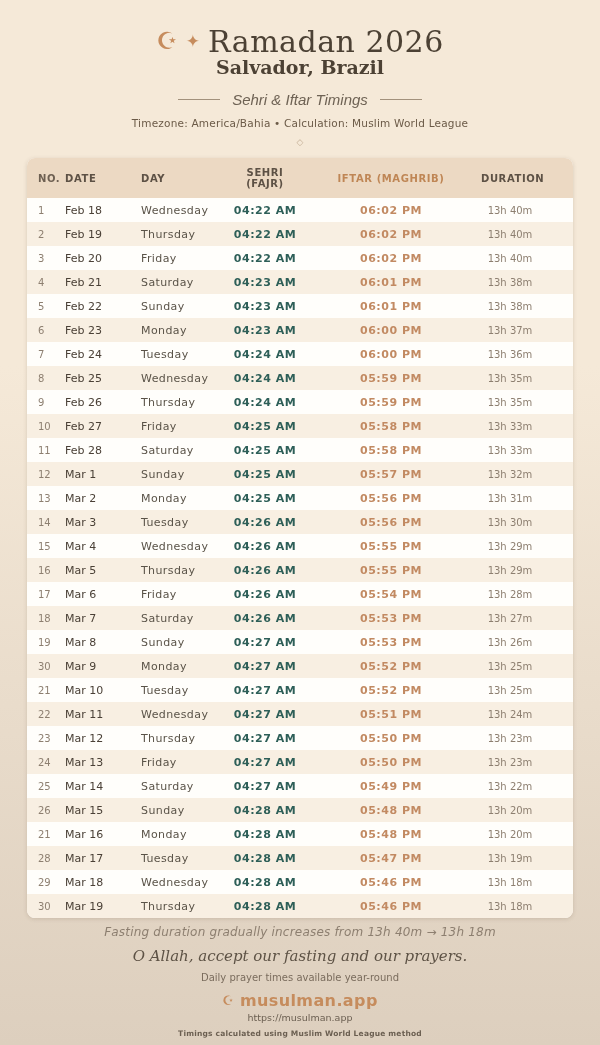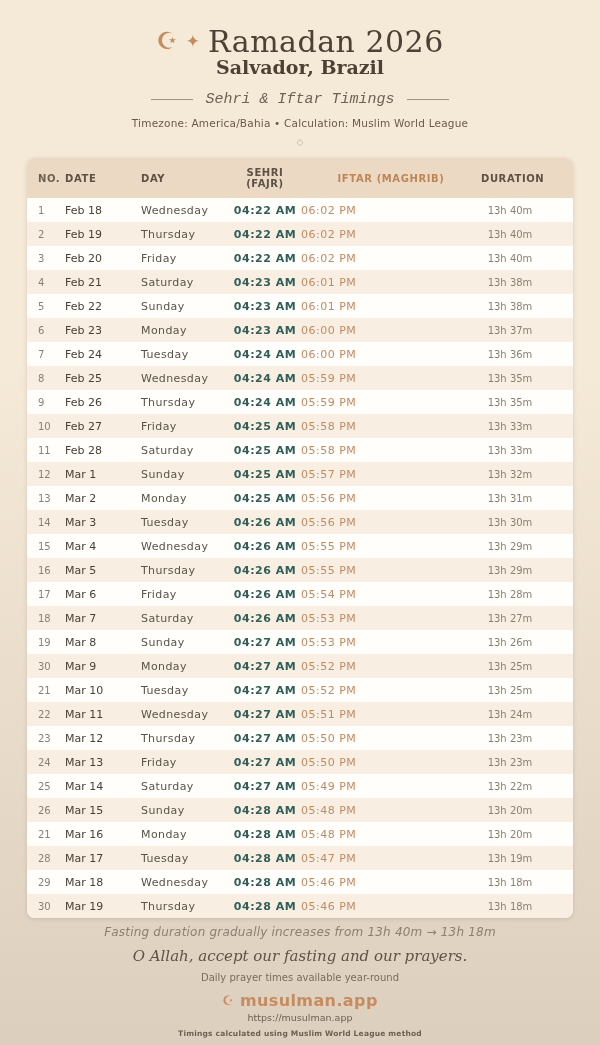--- a/index.html
+++ b/index.html
@@ -19,21 +19,21 @@
     font-family: "DejaVu Serif", serif; font-size: 30px; font-weight: 400;
     color: var(--title); letter-spacing: 0.5px;
   }
   .location {
     font-family: "DejaVu Serif", serif; font-size: 19px; font-weight: 700;
     color: var(--title); margin-top: -3px;
   }
   .subtitle-row { display: flex; align-items: center; justify-content: center; gap: 12px; margin-top: 13px; }
   .subtitle-row .line { width: 42px; height: 1px; background: #a2917c; }
   .subtitle {
-    font-family: Liberation Mono, monospace; font-style: italic; font-size: 15px;
+    font-family: Liberation Sans, sans-serif; font-style: italic; font-size: 15px;
     color: var(--subtitle);
   }
   .meta { margin-top: 9px; font-size: 10.5px; color: var(--meta); letter-spacing: 0.2px; }
   .ornament { margin-top: 8px; font-size: 9px; color: #c5b097; }
   
   .card {
     width: 546px; margin: 11px auto 0 auto;
     background: var(--card_bg); border-radius: 8px; overflow: hidden;
     box-shadow: 0 1px 4px rgba(90,70,50,0.18);
   }
@@ -53,21 +53,21 @@
   th.c-date { padding-left: 2px; }
   th.c-day { padding-left: 2px; }
   th.c-sehri, th.c-iftar, th.c-duration { text-align: center; }
   th.c-iftar { color: var(--iftar_header); }
   tbody td { height: 24px; vertical-align: middle; font-size: 11px; }
   tbody tr:nth-child(even) { background: var(--row_alt_bg); }
   td.c-no { padding-left: 11px; font-size: 10px; color: var(--muted); }
   td.c-date { padding-left: 2px; color: var(--date_text); }
   td.c-day { padding-left: 2px; color: var(--day_text); letter-spacing: 0.4px; }
   td.c-sehri { text-align: center; font-weight: 700; color: var(--sehri); letter-spacing: 0.5px; }
-  td.c-iftar { text-align: left; font-weight: 400; color: var(--iftar); letter-spacing: 0.5px; }
+  td.c-iftar { text-align: center; font-weight: 700; color: var(--iftar); letter-spacing: 0.5px; }
   td.c-duration { text-align: center; font-size: 10px; color: var(--muted); padding-right: 34px; }
   th.c-duration { padding-right: 34px; }
   
   .ftr { text-align: center; }
   .note { margin-top: 7px; font-style: italic; font-size: 12px; color: var(--muted); letter-spacing: 0.2px; }
   .dua {
     margin-top: 8px; font-family: "DejaVu Serif", serif; font-style: italic;
     font-size: 15px; color: #5d5245;
   }
   .availability { margin-top: 7px; font-size: 10px; color: #7a6c5d; }

